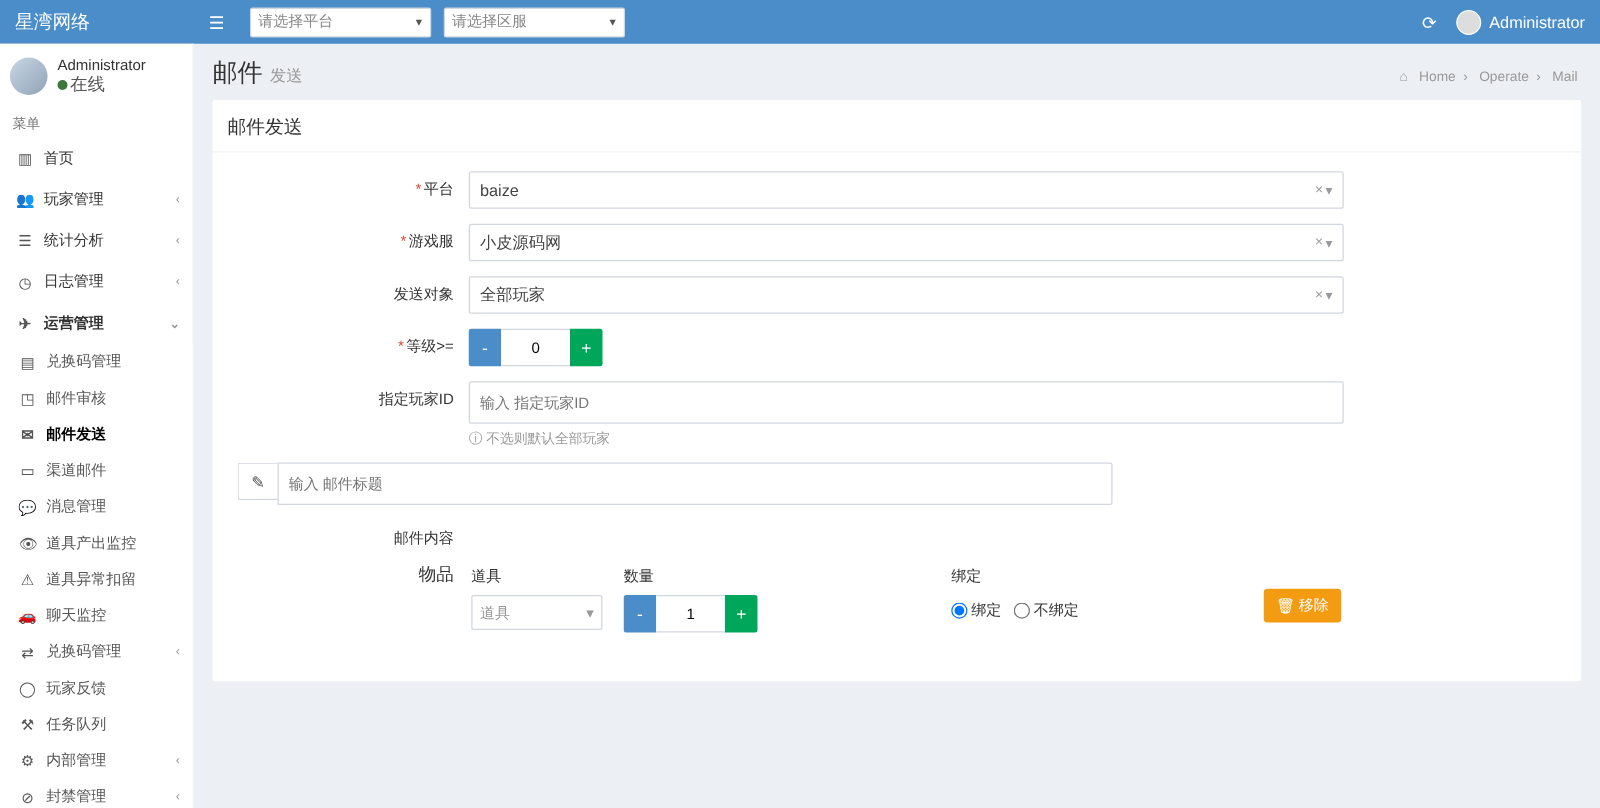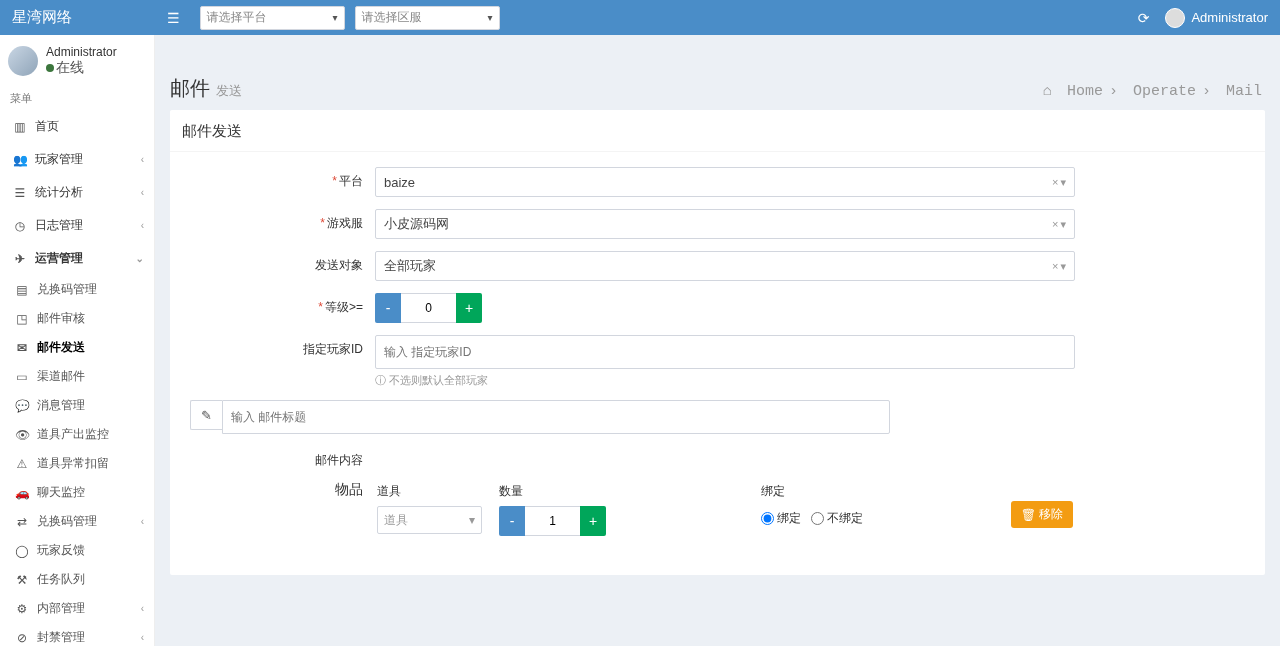--- a/index.html
+++ b/index.html
@@ -27,23 +27,23 @@
 .menu-item { display: flex; align-items: center; padding: 8px 10px; color: #333; font-size: 12px; cursor: pointer; gap: 8px; border-left: 3px solid transparent; }
 .menu-item.active-parent { border-left: 3px solid transparent; font-weight: bold; }
 .menu-item .chev { margin-left: auto; font-size: 10px; color: #999; }
 .menu-sub { background: #fff; }
 .menu-sub .menu-item { padding: 6px 10px 6px 12px; font-size: 12px; color: #555; }
 .menu-sub .menu-item.active { color: #000; font-weight: 600; }
 .menu-item .mi-icon { width: 14px; text-align: center; color: #555; font-size: 12px; }
 
 .content { flex: 1; padding: 0; }
 .content-header { padding: 10px 15px 8px; display: flex; align-items: baseline; }
-.content-header h1 { font-size: 20px; font-weight: 500; color: #333; margin-top: 30px; }
+.content-header h1 { font-size: 20px; font-weight: 500; color: #333; }
 .content-header small { font-size: 13px; color: #999; margin-left: 6px; }
-.breadcrumb { margin-left: auto; font-size: 15px; color: #999; font-family: Liberation Mono, monospace; }
+.breadcrumb { margin-left: auto; font-size: 11px; color: #999; }
 .breadcrumb span { margin: 0 3px; }
 
 .box { background: #fff; margin: 0 15px 15px; border-top: 2px solid #fff; border-radius: 2px; }
 .box-header { padding: 10px 12px; border-bottom: 1px solid #f4f4f4; font-size: 15px; color: #333; }
 .box-body { padding: 15px 20px 25px; }
 
 .form-row { display: flex; margin-bottom: 12px; align-items: flex-start; }
 .form-label { width: 185px; text-align: right; padding-right: 12px; padding-top: 6px; font-size: 12px; color: #333; font-weight: 500; }
 .form-label .req { color: #dd4b39; margin-right: 2px; }
 .form-field { flex: 1; max-width: 700px; }

